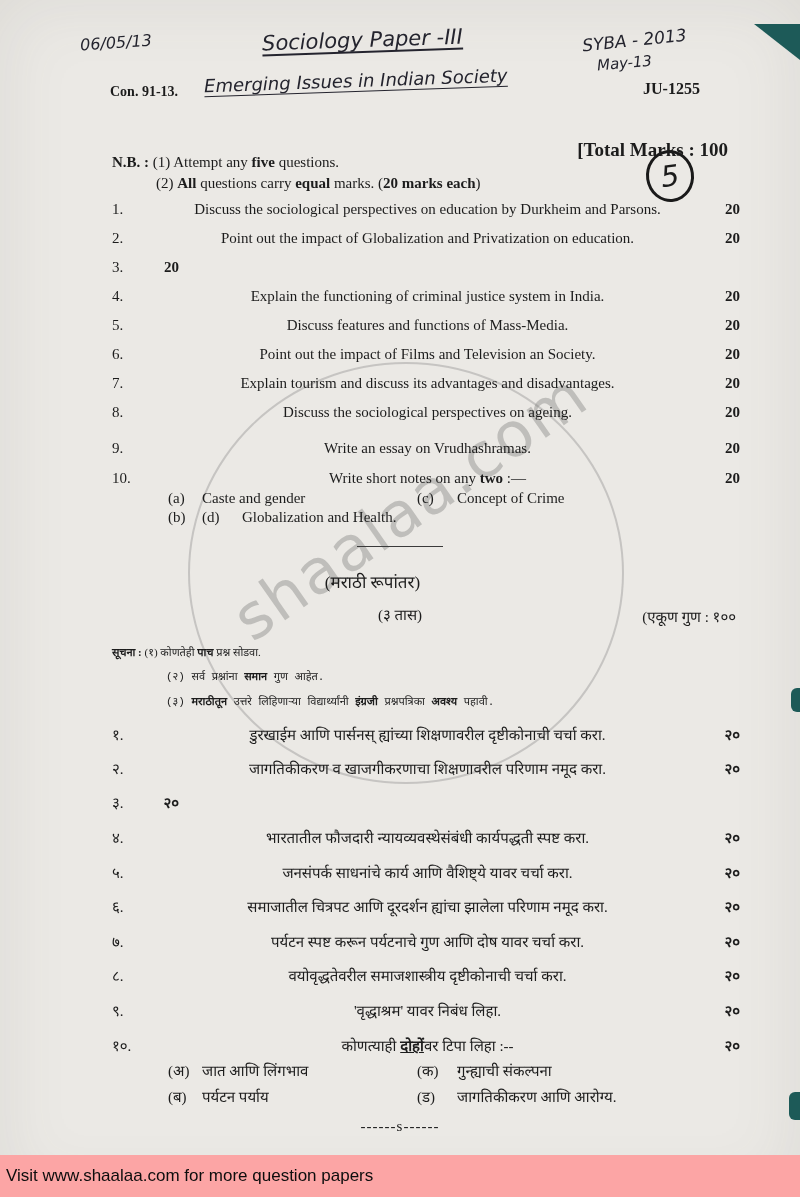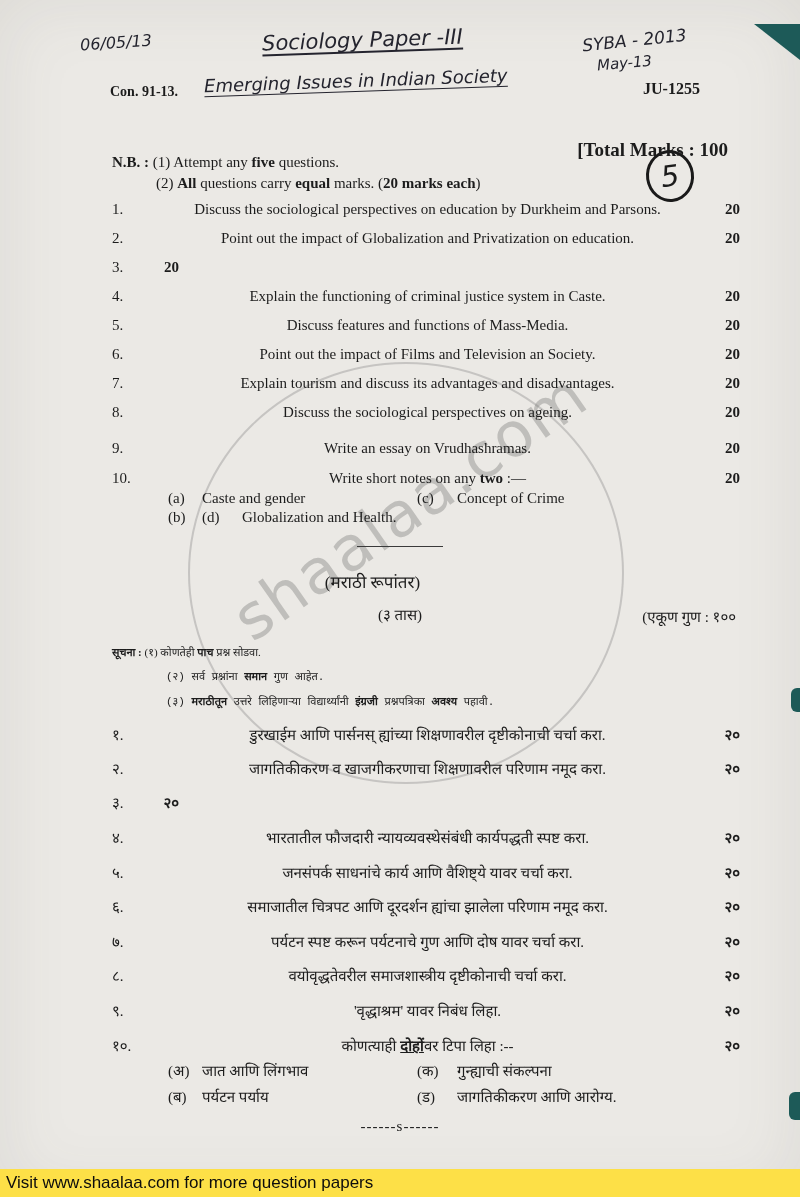--- a/index.html
+++ b/index.html
@@ -93,21 +93,21 @@
   .mr-title{left:0;top:570px;width:745px;text-align:center;font-size:17px;font-weight:normal;z-index:2;}
   .mr-hours{left:0;top:604px;width:800px;text-align:center;font-size:15px;z-index:2;}
   .mr-marks{right:64px;top:606px;font-size:15px;z-index:2;}
 
   .su-block{left:112px;top:640px;font-size:11px;line-height:25px;z-index:2;}
   .su-indent{margin-left:54px;font-family:Liberation Mono, monospace;}
 
   .end-mark{left:0;top:1118px;width:800px;text-align:center;font-size:15px;letter-spacing:1px;z-index:2;}
 
   .footer-bar{
-    left:0;bottom:0;width:800px;height:28px;background:#fde047;
+    left:0;bottom:0;width:800px;height:42px;background:#fca5a5;
     display:flex;align-items:center;z-index:5;
   }
   .footer-text{
     font-family:"Liberation Sans","DejaVu Sans",sans-serif;
     font-size:17px;color:#0d0d0d;padding-left:6px;
   }
 </style>
 </head>
 <body>
 
@@ -147,21 +147,21 @@
       <span class="q-no">2.</span>
       <span class="q-text">Point out the impact of Globalization and Privatization on education.</span>
       <span class="q-marks">20</span>
     </div>
   <div class="q-row" style="top:259px">
       <span class="q-no">3.</span>
       <span class="q-marks">20</span>
     </div>
   <div class="q-row" style="top:288px">
       <span class="q-no">4.</span>
-      <span class="q-text">Explain the functioning of criminal justice system in Caste.</span>
+      <span class="q-text">Explain the functioning of criminal justice system in India.</span>
       <span class="q-marks">20</span>
     </div>
   <div class="q-row" style="top:317px">
       <span class="q-no">5.</span>
       <span class="q-text">Discuss features and functions of Mass-Media.</span>
       <span class="q-marks">20</span>
     </div>
   <div class="q-row" style="top:346px">
       <span class="q-no">6.</span>
       <span class="q-text">Point out the impact of Films and Television an Society.</span>

